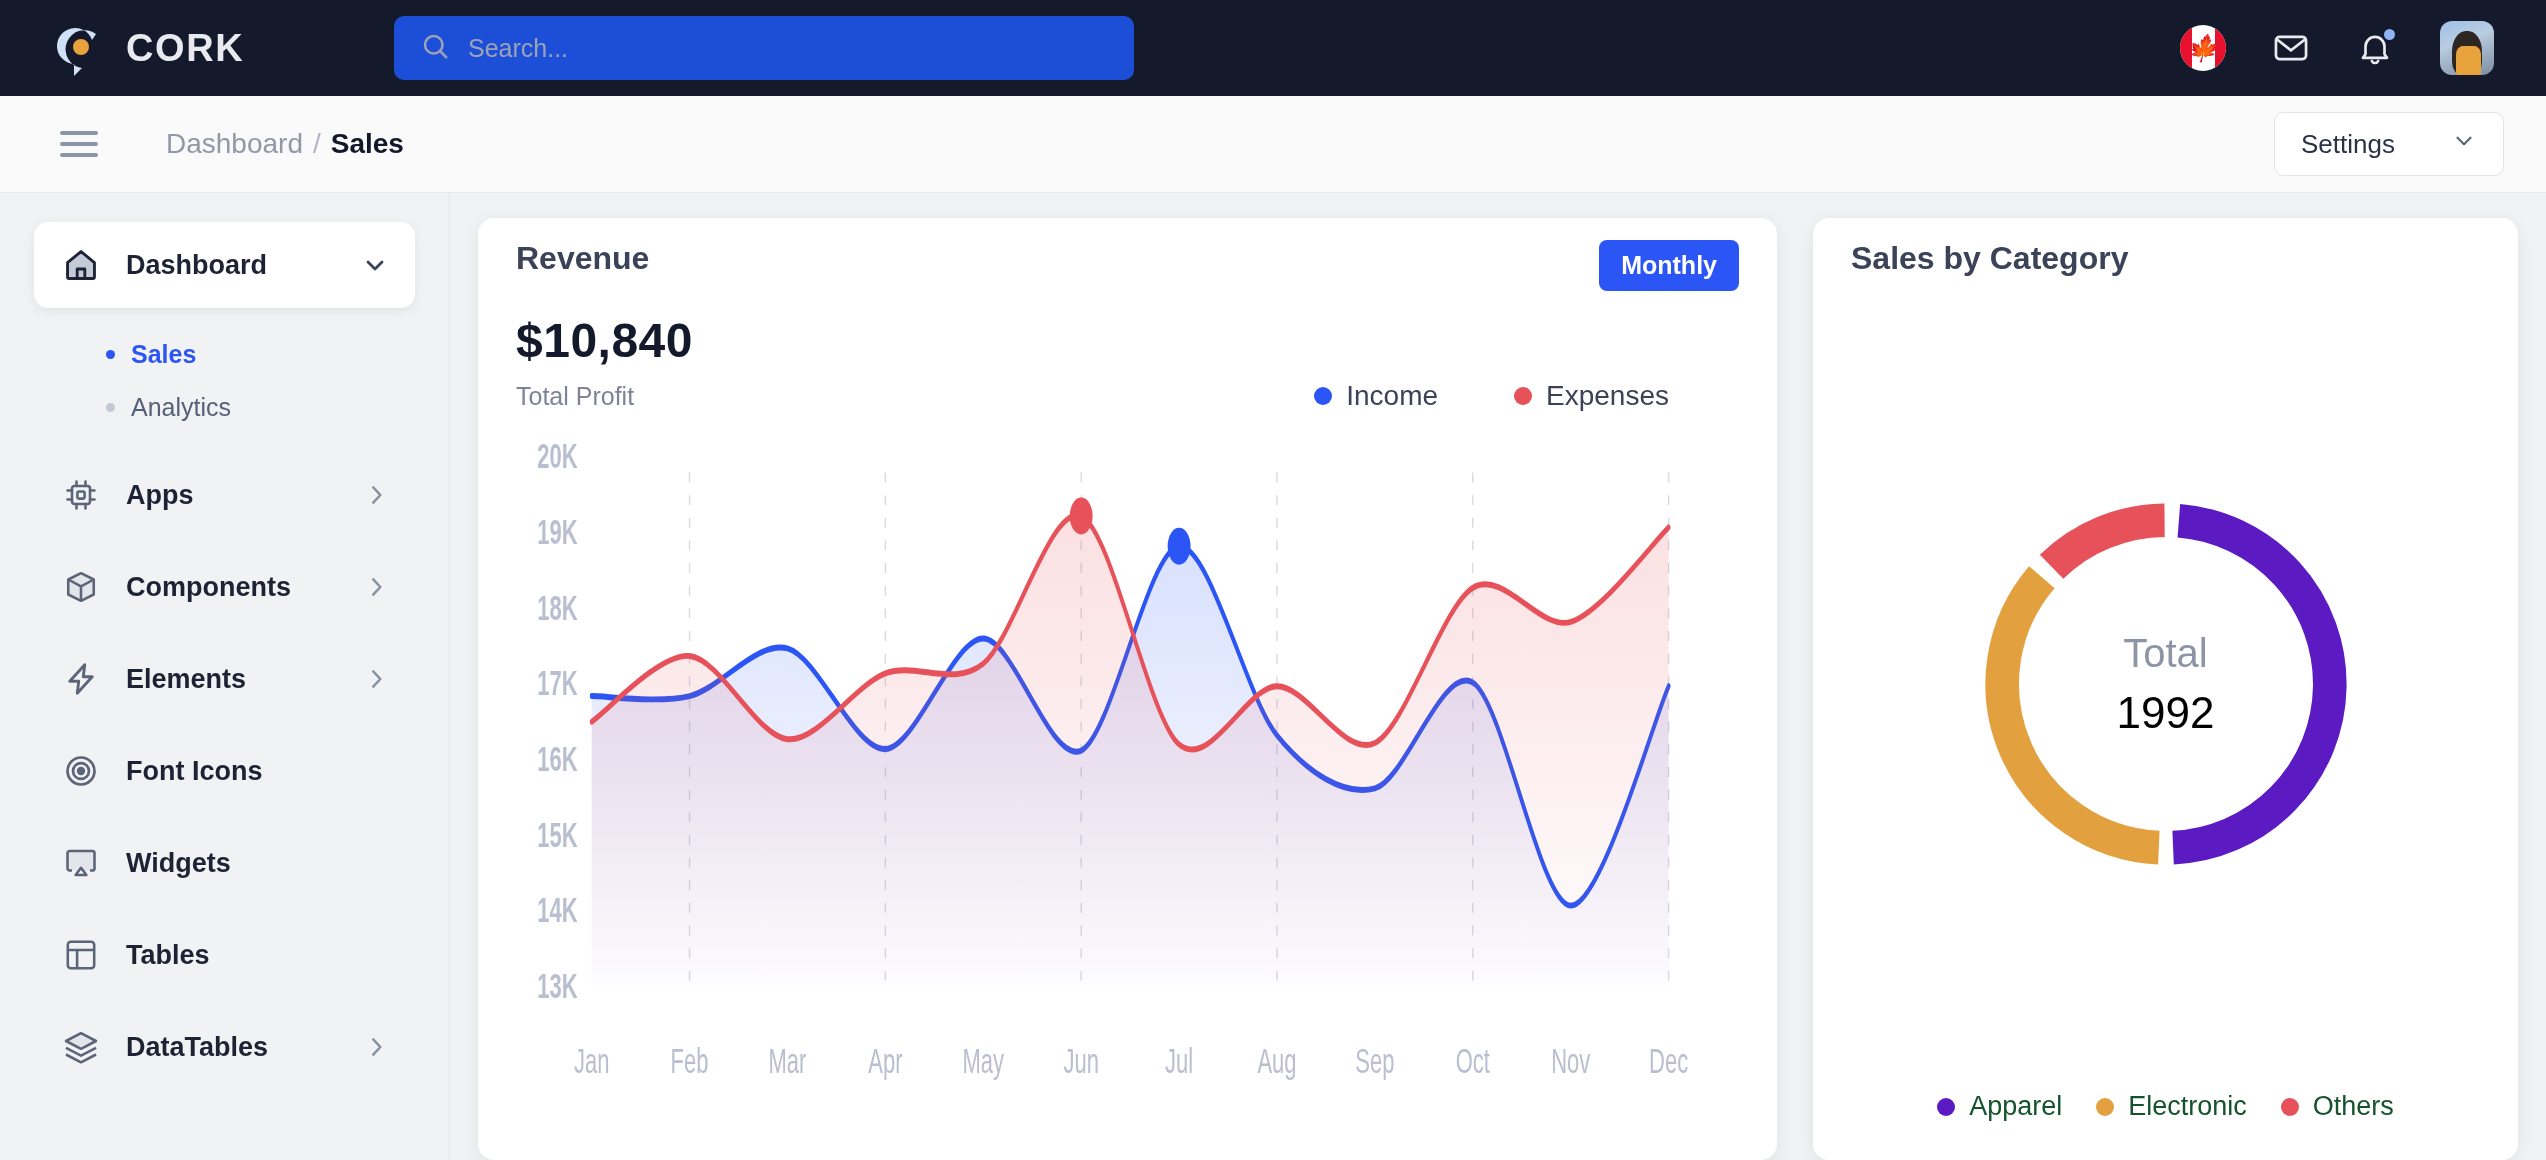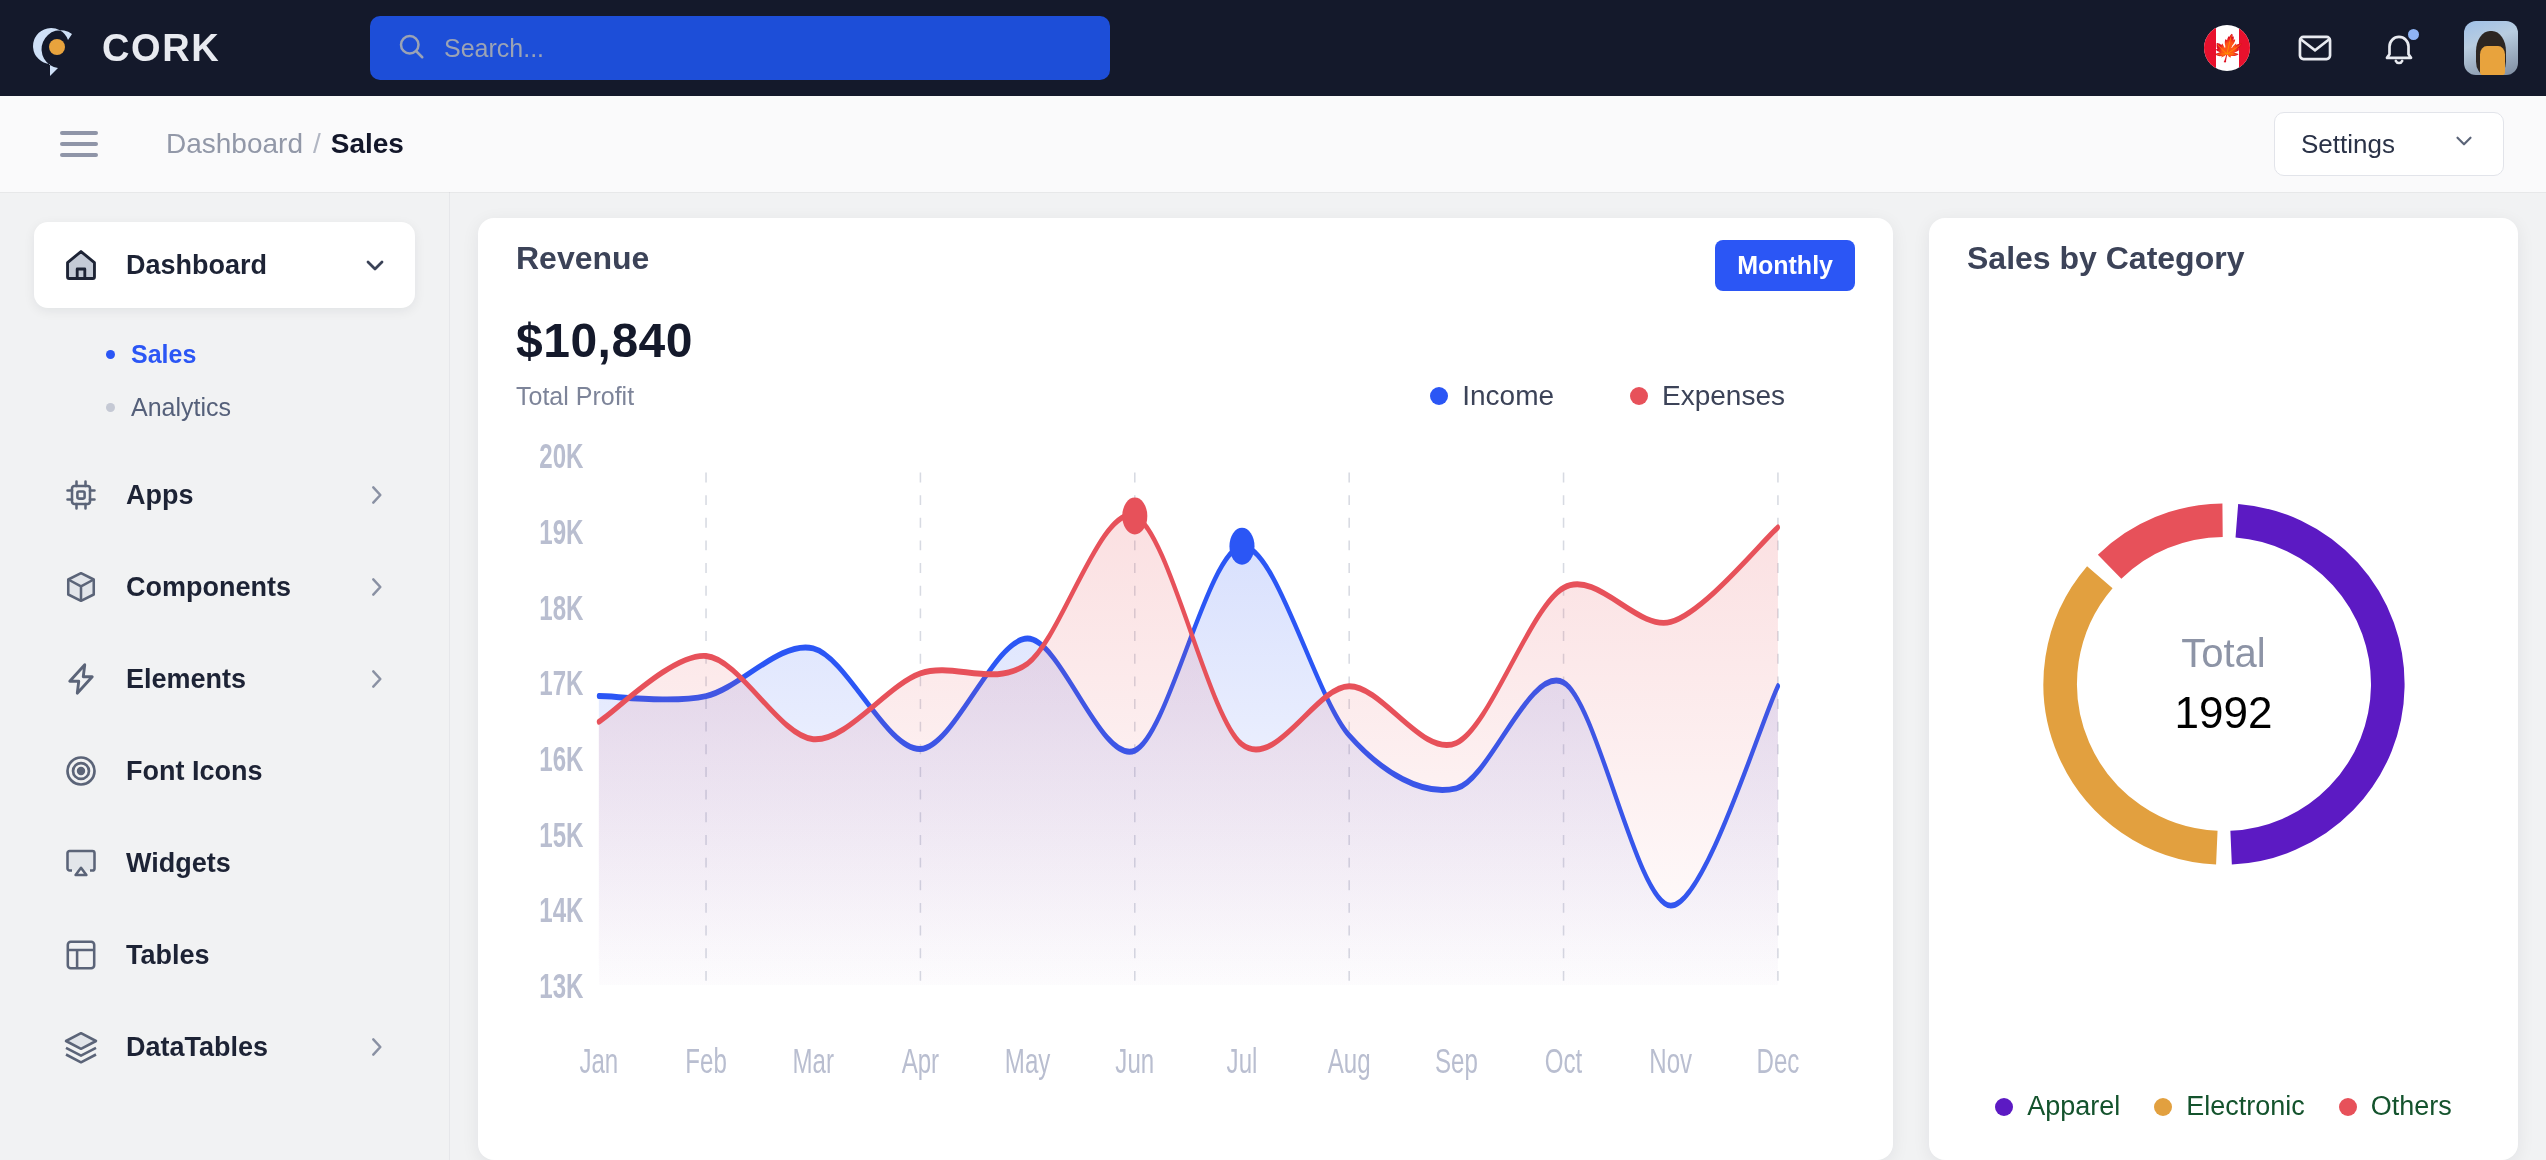--- a/index.html
+++ b/index.html
@@ -6,21 +6,21 @@
   html, body {
     width: 2546px; height: 1160px;
     font-family: "Liberation Sans", sans-serif;
     background: #f1f2f3;
     overflow: hidden;
   }
 
   
   .topbar {
     height: 96px; background: #1b2e4b; background: #14192b;
-    display: flex; align-items: center; padding: 0 28px;
+    display: flex; align-items: center; padding: 0 52px;
     position: relative; z-index: 30;
   }
   .brand { display: flex; align-items: center; gap: 18px; width: 330px; }
   .logo-mark { width: 56px; height: 56px; flex: none; }
   .brand-name {
     color: #e8eaf0; font-size: 38px; font-weight: 700; letter-spacing: 1.6px;
   }
   .search-wrap {
     width: 740px; height: 64px; background: #1d4ed8; border-radius: 10px;
     display: flex; align-items: center; padding: 0 26px; gap: 18px;
@@ -111,21 +111,21 @@
   .sub-item.idle .slbl { color:#55607a; }
   .sub-item.idle .sub-dot { background:#c5c9d4; }
 
   
   .main { flex:1; padding: 26px 28px 0 28px; display:flex; gap: 36px; min-width:0; }
   .card {
     background:#fff; border-radius: 16px; box-shadow: 0 4px 18px rgba(20,25,43,0.07);
     padding: 22px 38px; overflow:hidden;
   }
   .card-revenue { flex: 1 1 auto; min-width:0; display:flex; flex-direction:column; }
-  .card-donut { width: 589px; flex:none; display:flex; flex-direction:column; }
+  .card-donut { width: 705px; flex:none; display:flex; flex-direction:column; }
 
   .rev-head { display:flex; align-items:flex-start; }
   .rev-title { font-size: 32px; font-weight:700; color:#3c4358; }
   .pill {
     margin-left:auto; background:#2b56f5; color:#fff; border:none; cursor:pointer;
     font-size: 25px; font-weight:600; padding: 11px 22px; border-radius: 8px;
     font-family: inherit;
   }
   .rev-amount { font-size: 48px; font-weight:700; color:#14192b; margin-top: 22px; letter-spacing:0.5px; }
   .rev-sub-row { display:flex; align-items:center; margin-top: 12px; }

